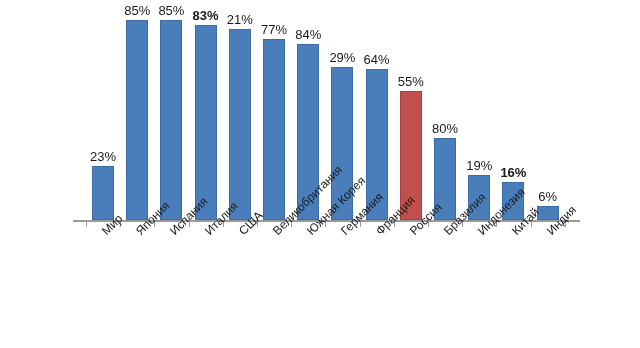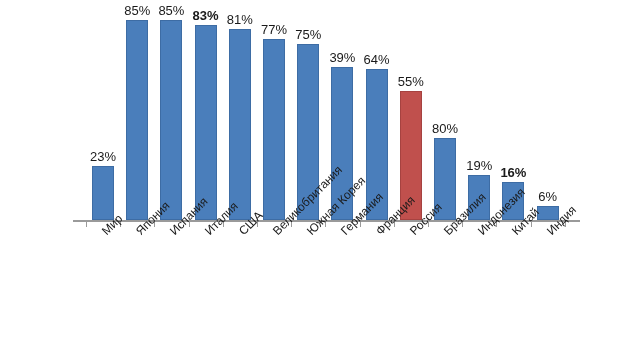--- a/index.html
+++ b/index.html
@@ -103,33 +103,33 @@
       <div class="bar-slot" style="left: 160.4px;">
         <div class="bar-rect" style="height: 200px;"></div>
         <div class="bar-value" style="bottom: 202px;">85%</div>
       </div>
       <div class="bar-slot" style="left: 194.6px;">
         <div class="bar-rect" style="height: 195px;"></div>
         <div class="bar-value" style="bottom: 197px; font-weight: bold;">83%</div>
       </div>
       <div class="bar-slot" style="left: 228.8px;">
         <div class="bar-rect" style="height: 191px;"></div>
-        <div class="bar-value" style="bottom: 193px;">81%</div>
+        <div class="bar-value" style="bottom: 193px;">21%</div>
       </div>
       <div class="bar-slot" style="left: 263px;">
         <div class="bar-rect" style="height: 181px;"></div>
         <div class="bar-value" style="bottom: 183px; margin-top: 44px;">77%</div>
       </div>
       <div class="bar-slot" style="left: 297.2px;">
         <div class="bar-rect" style="height: 176px;"></div>
-        <div class="bar-value" style="bottom: 178px;">75%</div>
+        <div class="bar-value" style="bottom: 178px;">84%</div>
       </div>
       <div class="bar-slot" style="left: 331.4px;">
         <div class="bar-rect" style="height: 153px;"></div>
-        <div class="bar-value" style="bottom: 155px;">39%</div>
+        <div class="bar-value" style="bottom: 155px;">29%</div>
       </div>
       <div class="bar-slot" style="left: 365.6px;">
         <div class="bar-rect" style="height: 151px;"></div>
         <div class="bar-value" style="bottom: 153px;">64%</div>
       </div>
       <div class="bar-slot" style="left: 399.8px;">
         <div class="bar-rect highlight" style="height: 129px;"></div>
         <div class="bar-value" style="bottom: 131px; margin-top: 19px;">55%</div>
       </div>
       <div class="bar-slot" style="left: 434px;">

